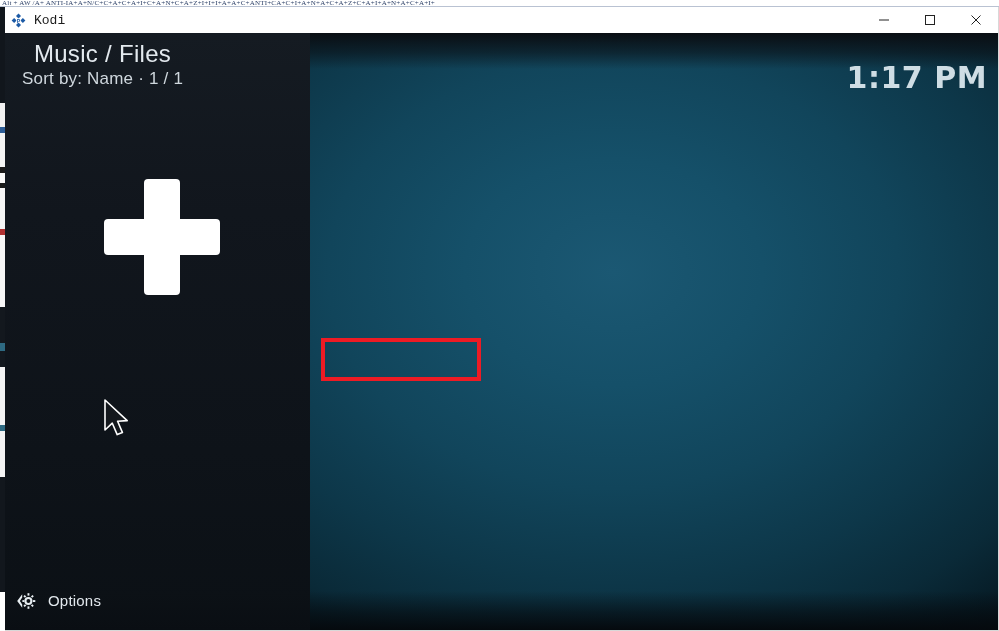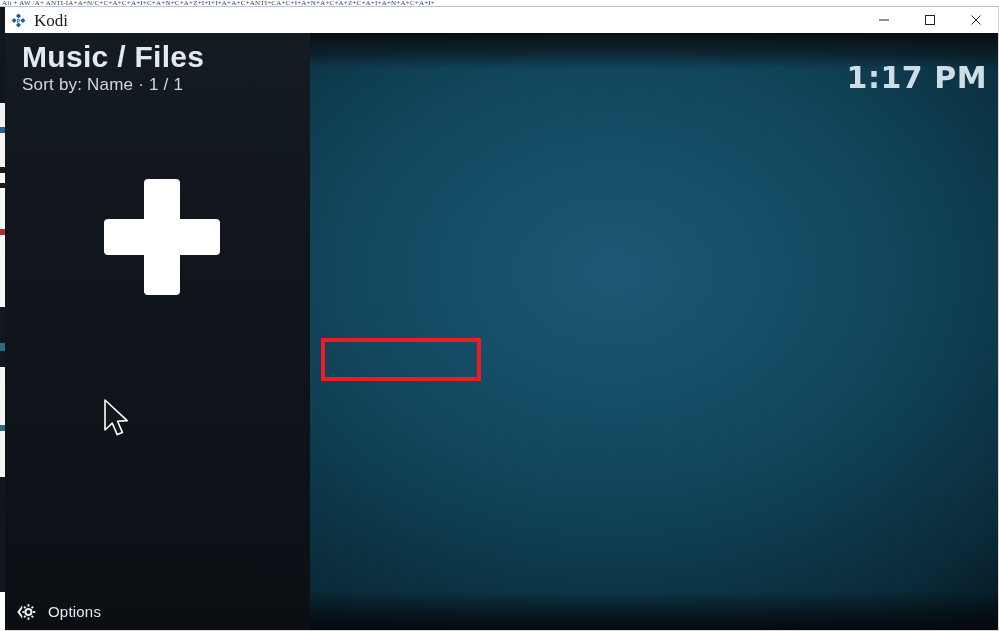--- a/index.html
+++ b/index.html
@@ -59,22 +59,22 @@
 
   
   #titlebar {
     position:absolute; left:0; top:0; width:994px; height:26px;
     background:#ffffff;
     display:flex; align-items:center;
   }
   #titlebar-left { display:flex; align-items:center; padding-left:6px; gap:8px; flex:1; }
   #kodi-logo { width:15px; height:15px; position:relative; flex:0 0 auto; }
   #title-text {
-    font-size:17px; color:#1c1c1c; line-height:1;
-    font-family:Liberation Serif, serif;
+    font-size:13px; color:#1c1c1c; line-height:1;
+    font-family:Liberation Mono, monospace;
   }
   .winbtn {
     width:46px; height:26px; display:flex; align-items:center; justify-content:center;
     color:#222; background:transparent;
   }
   .winbtn svg { display:block; }
 
   
   #kodi-body {
     position:absolute; left:0; top:26px; width:994px; height:598px;
@@ -106,43 +106,44 @@
     font-family:"DejaVu Sans", sans-serif;
   }
 
   
   #sidebar {
     position:absolute; left:0; top:0; width:305px; height:598px;
     background:linear-gradient(to bottom, #151b22 0%, #11161d 30%, #0e1319 70%, #0b1015 100%);
   }
   #sidebar-header { position:absolute; left:17px; top:8px; }
   #page-title {
-    font-size:30px; color:#e3e9ee; font-weight:700; line-height:1.08;
+    font-size:24px; color:#e3e9ee; font-weight:400; line-height:1.08;
     letter-spacing:0.3px;
+    text-align:center;
   }
   #page-subtitle {
     font-size:17px; color:#cfd7dd; margin-top:2px; letter-spacing:0.2px;
   }
   #sidebar-plus {
     position:absolute; left:99px; top:146px; width:116px; height:116px;
   }
   #sidebar-plus .bar-h {
     position:absolute; left:0; top:40px; width:116px; height:36px;
     background:#ffffff; border-radius:4px;
   }
   #sidebar-plus .bar-v {
     position:absolute; left:40px; top:0; width:36px; height:116px;
     background:#ffffff; border-radius:4px;
   }
 
   
   #options-bar {
     position:absolute; left:0; bottom:0; width:305px; height:39px;
     background:linear-gradient(to bottom, #0c1116 0%, #0a0e13 100%);
-    display:flex; align-items:center; padding-left:9px; gap:12px;
+    display:flex; padding-left:9px; gap:12px;
   }
   #options-icon { width:22px; height:18px; position:relative; flex:0 0 auto; }
   #options-label { font-size:15px; color:#e2e8ed; letter-spacing:0.2px; }
 
   
   #file-list { position:absolute; left:11px; top:248px; width:520px; }
   .file-row {
     position:relative; display:flex; align-items:center;
     height:41px; padding-left:8px; gap:16px;
   }

